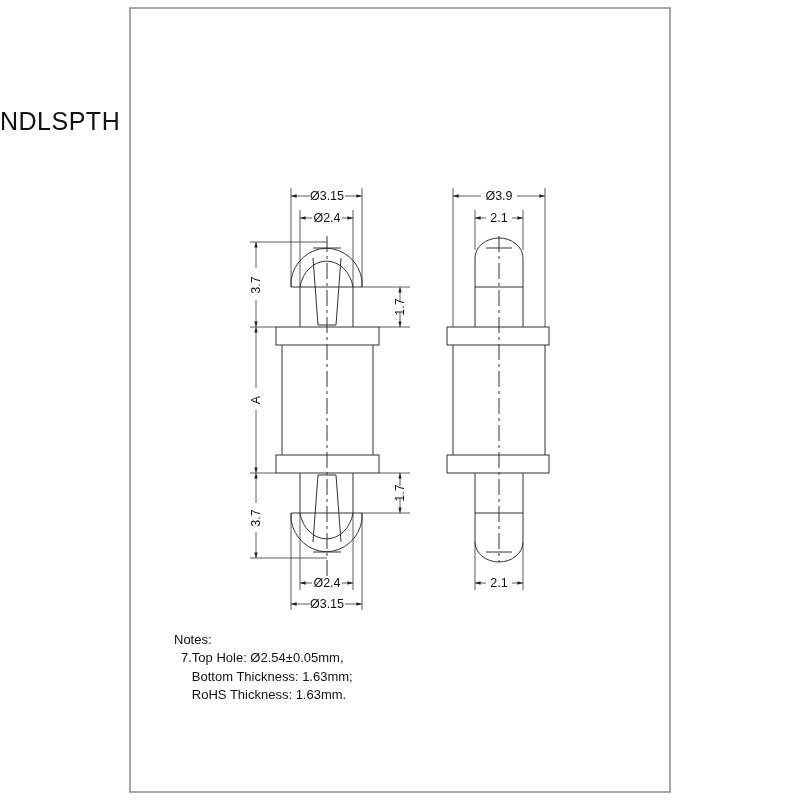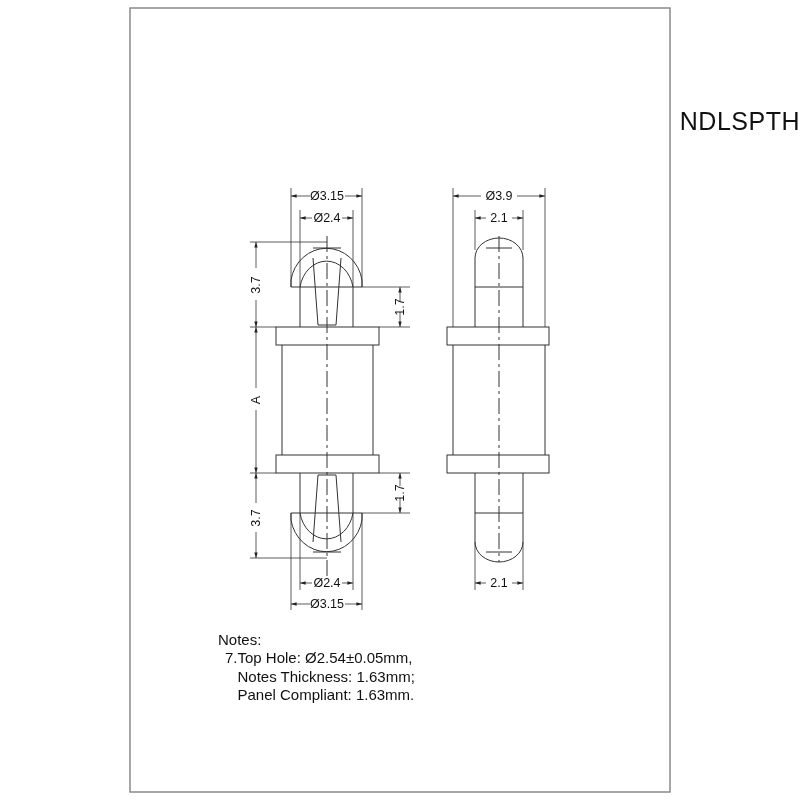--- a/index.html
+++ b/index.html
@@ -1,19 +1,19 @@
 <!DOCTYPE html>
 <html><head>
 <meta charset="utf-8">
 <style>
   html, body { margin:0; padding:0; background:#ffffff; }
   body { width:800px; height:800px; position:relative; overflow:hidden; font-family:"Liberation Sans", sans-serif; }
   #sheet { position:absolute; left:0; top:0; width:800px; height:800px; }
-  .title { position:absolute; left:0; width:800px; top:107px; text-align:right; font-size:25px; color:#111; letter-spacing:0.5px; }
-  .notes { position:absolute; left:174px; top:631px; font-size:15px; color:#111; line-height:18.4px;margin-left:44px; }
+  .title { position:absolute; left:0; width:800px; top:107px; text-align:left; font-size:25px; color:#111; letter-spacing:0.5px; }
+  .notes { position:absolute; left:174px; top:631px; font-size:13px; color:#111; line-height:18.4px; }
   .notes div { white-space:pre; }
   svg text { font-family:"Liberation Sans", sans-serif; fill:#111; }
 </style>
 </head>
 <body>
 
 <div id="sheet">
   <div class="title">NDLSPTH</div>
 
   <svg width="800" height="800" viewBox="0 0 800 800" style="position:absolute;left:0;top:0;">
@@ -146,16 +146,16 @@
     <g font-size="12.5">
       <text x="499" y="200" text-anchor="middle">Ø3.9</text>
       <text x="499" y="222" text-anchor="middle">2.1</text>
       <text x="499" y="587" text-anchor="middle">2.1</text>
     </g>
   </svg>
 
   <div class="notes">
     <div>Notes:</div>
     <div style="padding-left:7px">7.Top Hole: Ø2.54±0.05mm,</div>
-    <div style="padding-left:7px">   Notes Thickness: 1.63mm;</div>
-    <div style="padding-left:7px">   Panel Compliant: 1.63mm.</div>
+    <div style="padding-left:7px">   Bottom Thickness: 1.63mm;</div>
+    <div style="padding-left:7px">   RoHS Thickness: 1.63mm.</div>
   </div>
 </div>
 
 </body></html>

